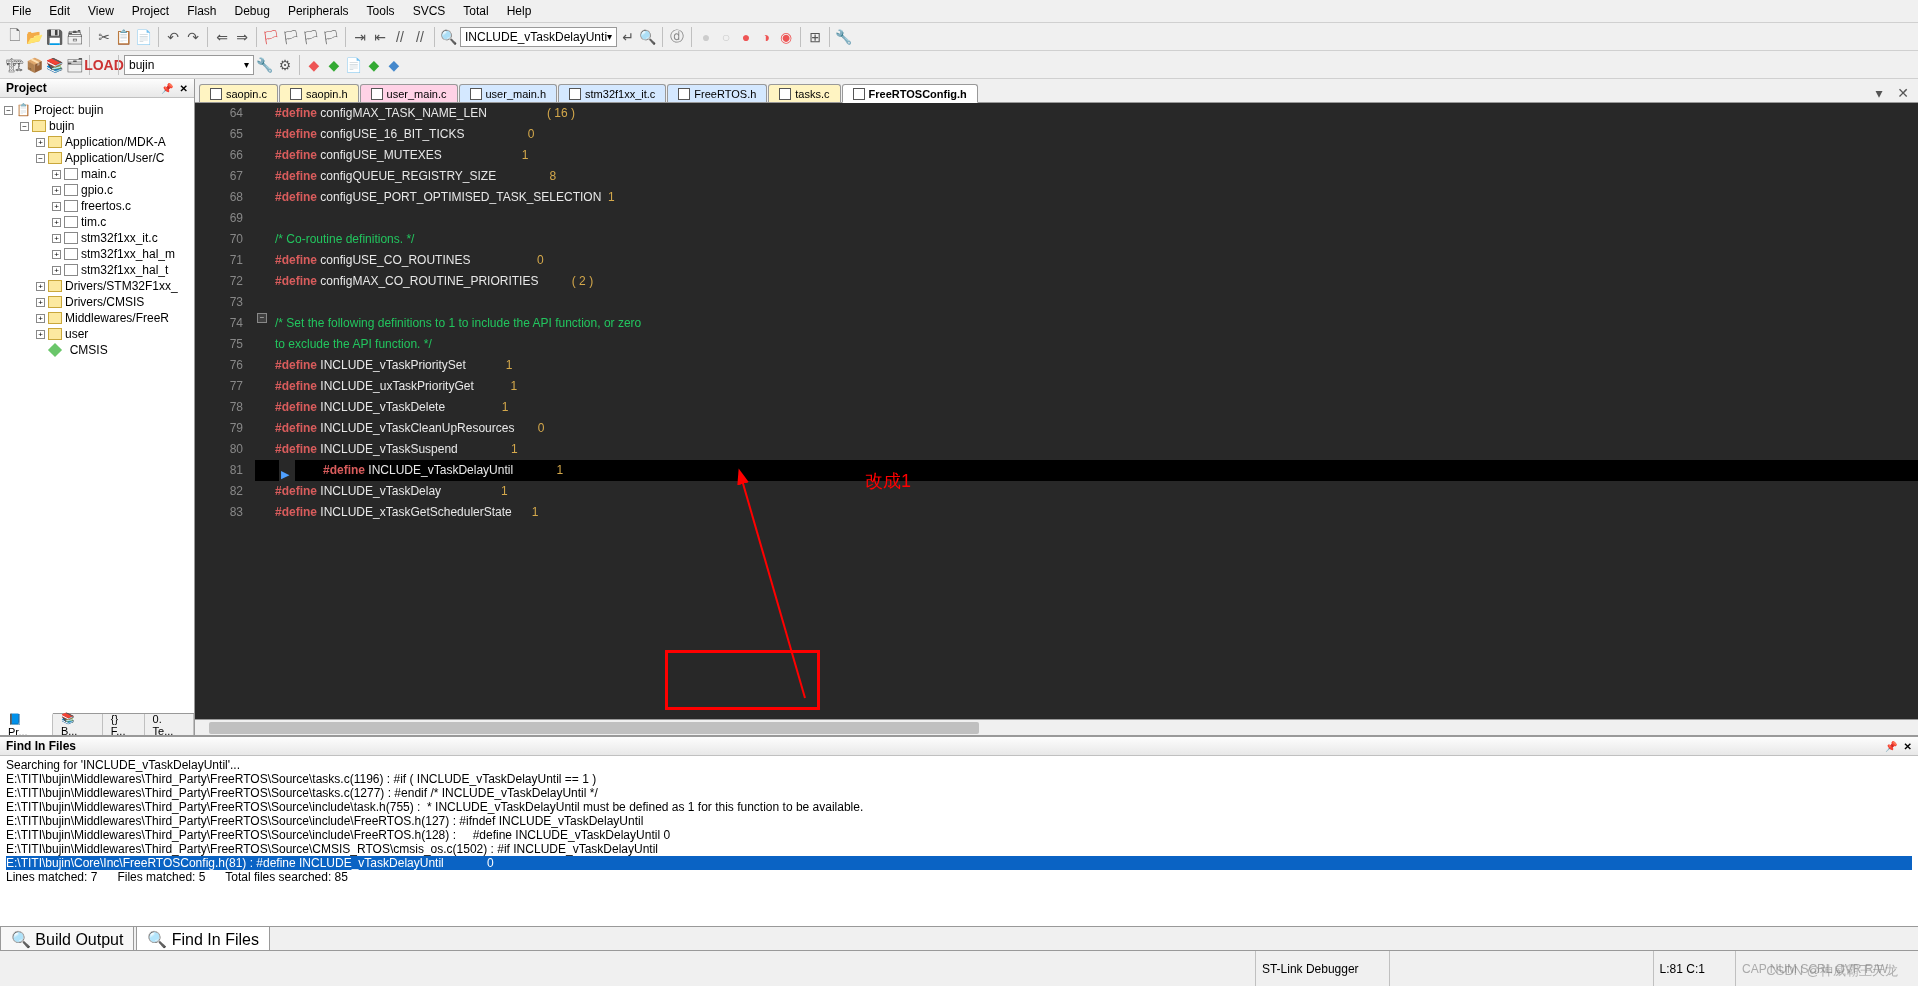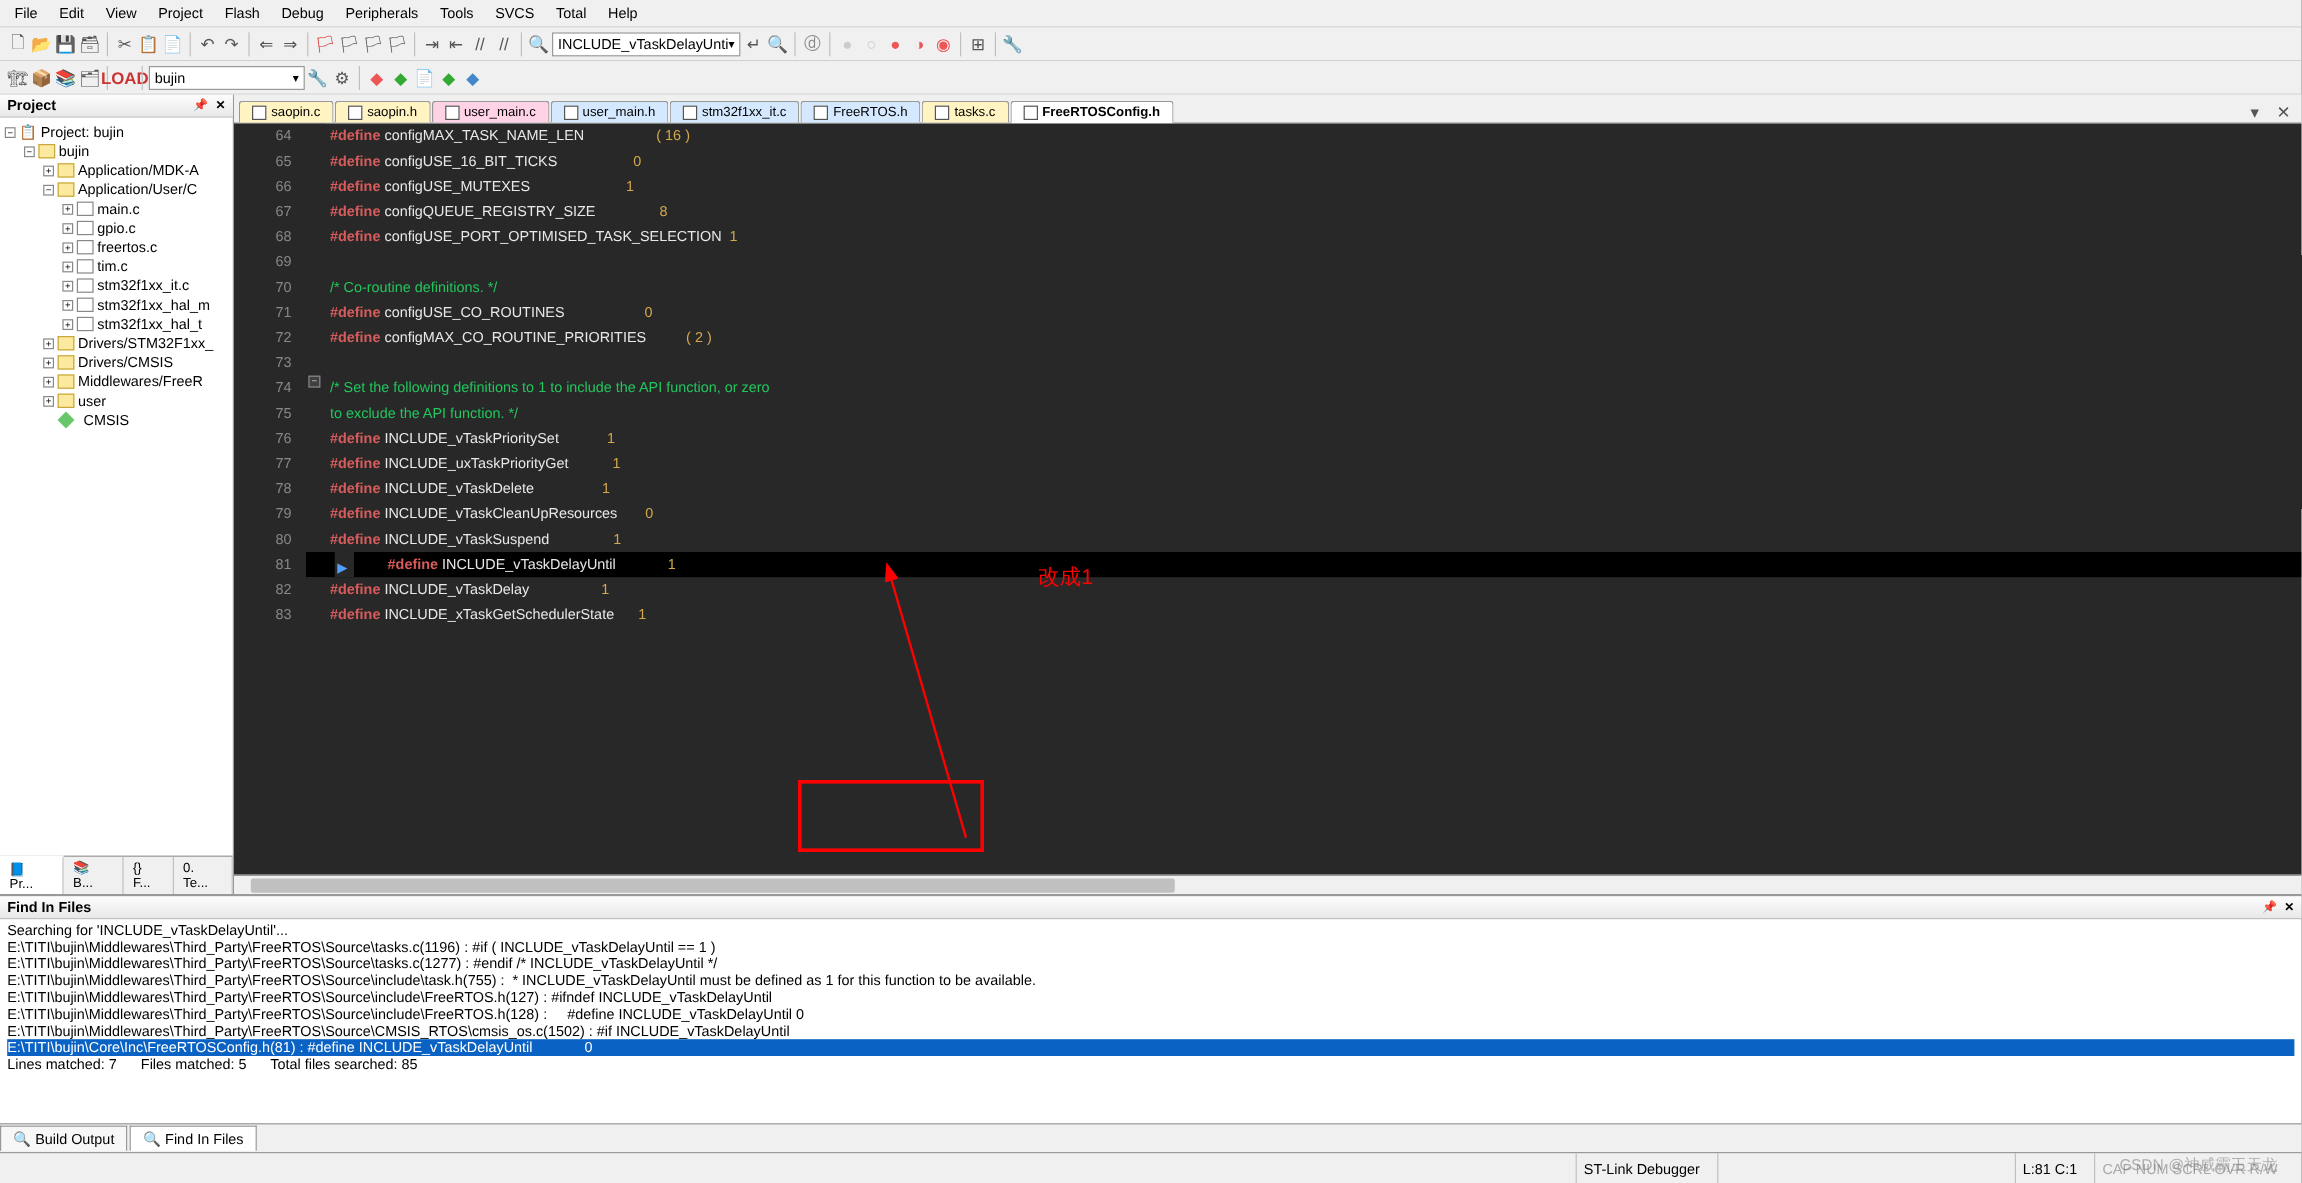--- a/index.html
+++ b/index.html
@@ -24,21 +24,21 @@
 .tnode { white-space: nowrap; padding: 1px 2px; cursor: default; display: flex; align-items: center; gap: 3px; }
 .tnode .exp { width: 9px; height: 9px; border: 1px solid #888; font-size: 8px; line-height: 7px; text-align: center; cursor: pointer; background: #fff; }
 .tnode .ic { width: 14px; height: 12px; display: inline-block; }
 .ic.fold { background: #fce9a0; border: 1px solid #c9a73b; }
 .ic.foldo { background: #fce9a0; border: 1px solid #c9a73b; position: relative; }
 .ic.file { background: #fff; border: 1px solid #888; }
 .ic.target { background: #fce9a0; border: 1px solid #c9a73b; }
 .ic.diamond { background: #6ac66a; transform: rotate(45deg); width: 10px; height: 10px; }
 .ind0{padding-left:2px}.ind1{padding-left:18px}.ind2{padding-left:34px}.ind3{padding-left:50px}
 
-.bottom-tabs { border-top: 1px solid #999; display: flex; background: #f0f0f0; height: 32px; }
+.bottom-tabs { border-top: 1px solid #999; display: flex; background: #f0f0f0; height: 22px; }
 .bottom-tabs .tab { padding: 2px 8px; border-right: 1px solid #c0c0c0; cursor: pointer; font-size: 11px; display: flex; align-items: center; gap: 2px; }
 .bottom-tabs .tab.active { background: #fff; border-top: 2px solid #fff; margin-top: -1px; }
 
 .editor-area { flex: 1; display: flex; flex-direction: column; min-width: 0; background: #fff; }
 .tabbar { display: flex; background: #f0f0f0; border-bottom: 1px solid #999; padding-left: 4px; align-items: flex-end; height: 24px; }
 .etab { padding: 3px 10px 2px; border: 1px solid #999; border-bottom: none; margin-right: 1px; cursor: pointer; font-size: 11px; display: flex; align-items: center; gap: 4px; border-radius: 3px 3px 0 0; }
 .etab.yellow { background: #fff4c2; }
 .etab.pink { background: #ffd2e6; }
 .etab.blue { background: #d4e8ff; }
 .etab.active { background: #fff; font-weight: bold; border-bottom: 1px solid #fff; position: relative; top: 1px; }
@@ -59,24 +59,24 @@
 .fold-box { position: absolute; left: 2px; width: 10px; height: 10px; border: 1px solid #888; background: #404040; font-size: 8px; line-height: 8px; text-align: center; color: #ccc; cursor: pointer; }
 .arrow-marker { position: absolute; left: 2px; color: #4fa0ff; font-size: 11px; top: 4px; }
 
 .hscroll { height: 16px; background: #f0f0f0; border-top: 1px solid #999; position: relative; }
 .hscroll .thumb { position: absolute; left: 14px; top: 2px; height: 12px; width: 770px; background: #c0c0c0; border-radius: 2px; }
 
 .find-panel { border-top: 2px solid #999; background: #fff; display: flex; flex-direction: column; }
 .find-body { flex: 1; font-family: "Consolas","Courier New",monospace; font-size: 13px; padding: 2px 6px; overflow: auto; white-space: pre; color: #000; line-height: 14px; }
 .find-body .sel { background: #0a63c4; color: #fff; }
 .find-tabs { border-top: 1px solid #999; display: flex; background: #f0f0f0; height: 24px; align-items: center; }
-.find-tabs .tab { padding: 3px 10px; border: 1px solid #999; border-bottom: none; margin-right: 2px; cursor: pointer; font-size: 12px; background: #f7f7f7; }
+.find-tabs .tab { padding: 3px 10px; border: 1px solid #999; border-bottom: none; margin-right: 2px; cursor: pointer; font-size: 16px; background: #f7f7f7; }
 .find-tabs .tab.active { background: #fff; }
 
-.statusbar { height: 26px; background: #f0f0f0; border-top: 1px solid #999; display: flex; align-items: center; padding: 0 14px; font-size: 11px; gap: 8px; }
+.statusbar { height: 36px; background: #f0f0f0; border-top: 1px solid #999; display: flex; align-items: center; padding: 0 24px; font-size: 11px; gap: 24px; }
 .statusbar .seg { border-left: 1px solid #c0c0c0; padding: 0 6px; height: 100%; display: flex; align-items: center; }
 .statusbar .spacer { flex: 1; }
 
 .overlay { position: absolute; pointer-events: none; }
 .anno-text { color: #ff0000; font-size: 18px; font-family: "Microsoft YaHei", sans-serif; }
 .anno-box { border: 3px solid #ff0000; }
 .anno-line { stroke: #ff0000; stroke-width: 2; fill: none; }
 .watermark { position: absolute; right: 20px; bottom: 6px; color: rgba(120,120,120,.55); font-size: 13px; pointer-events: none; }
 </style>
 </head>

